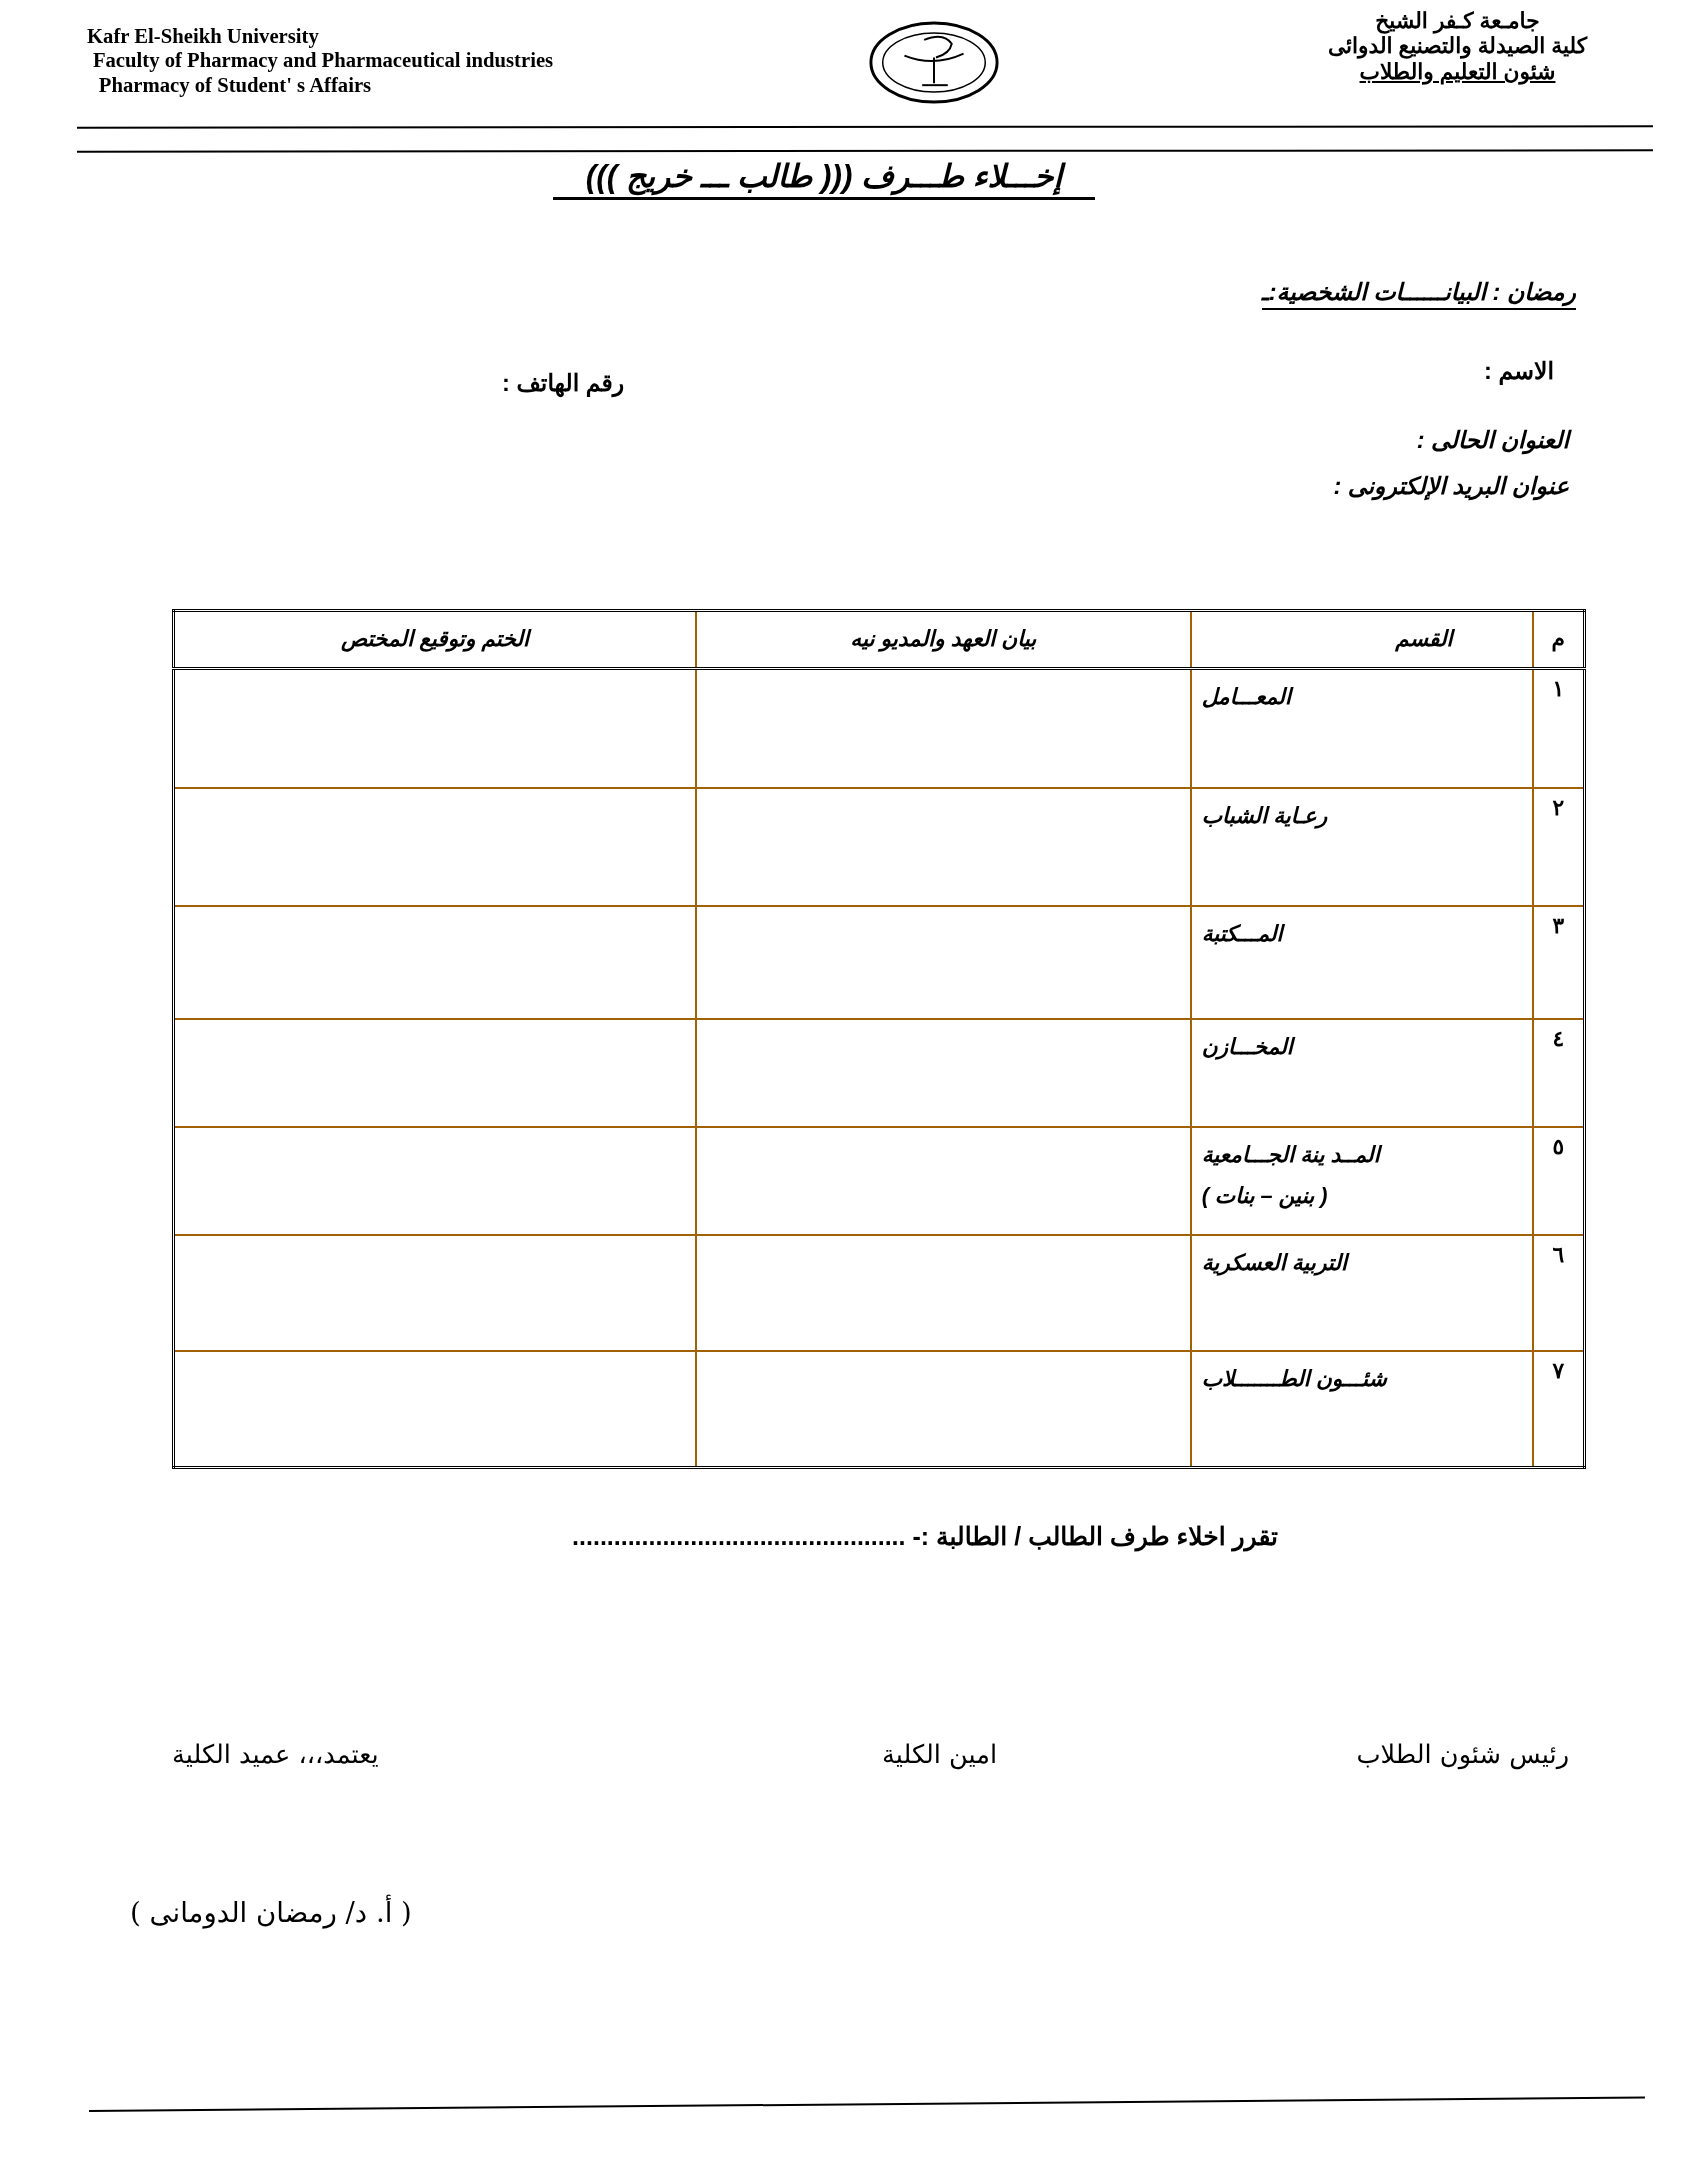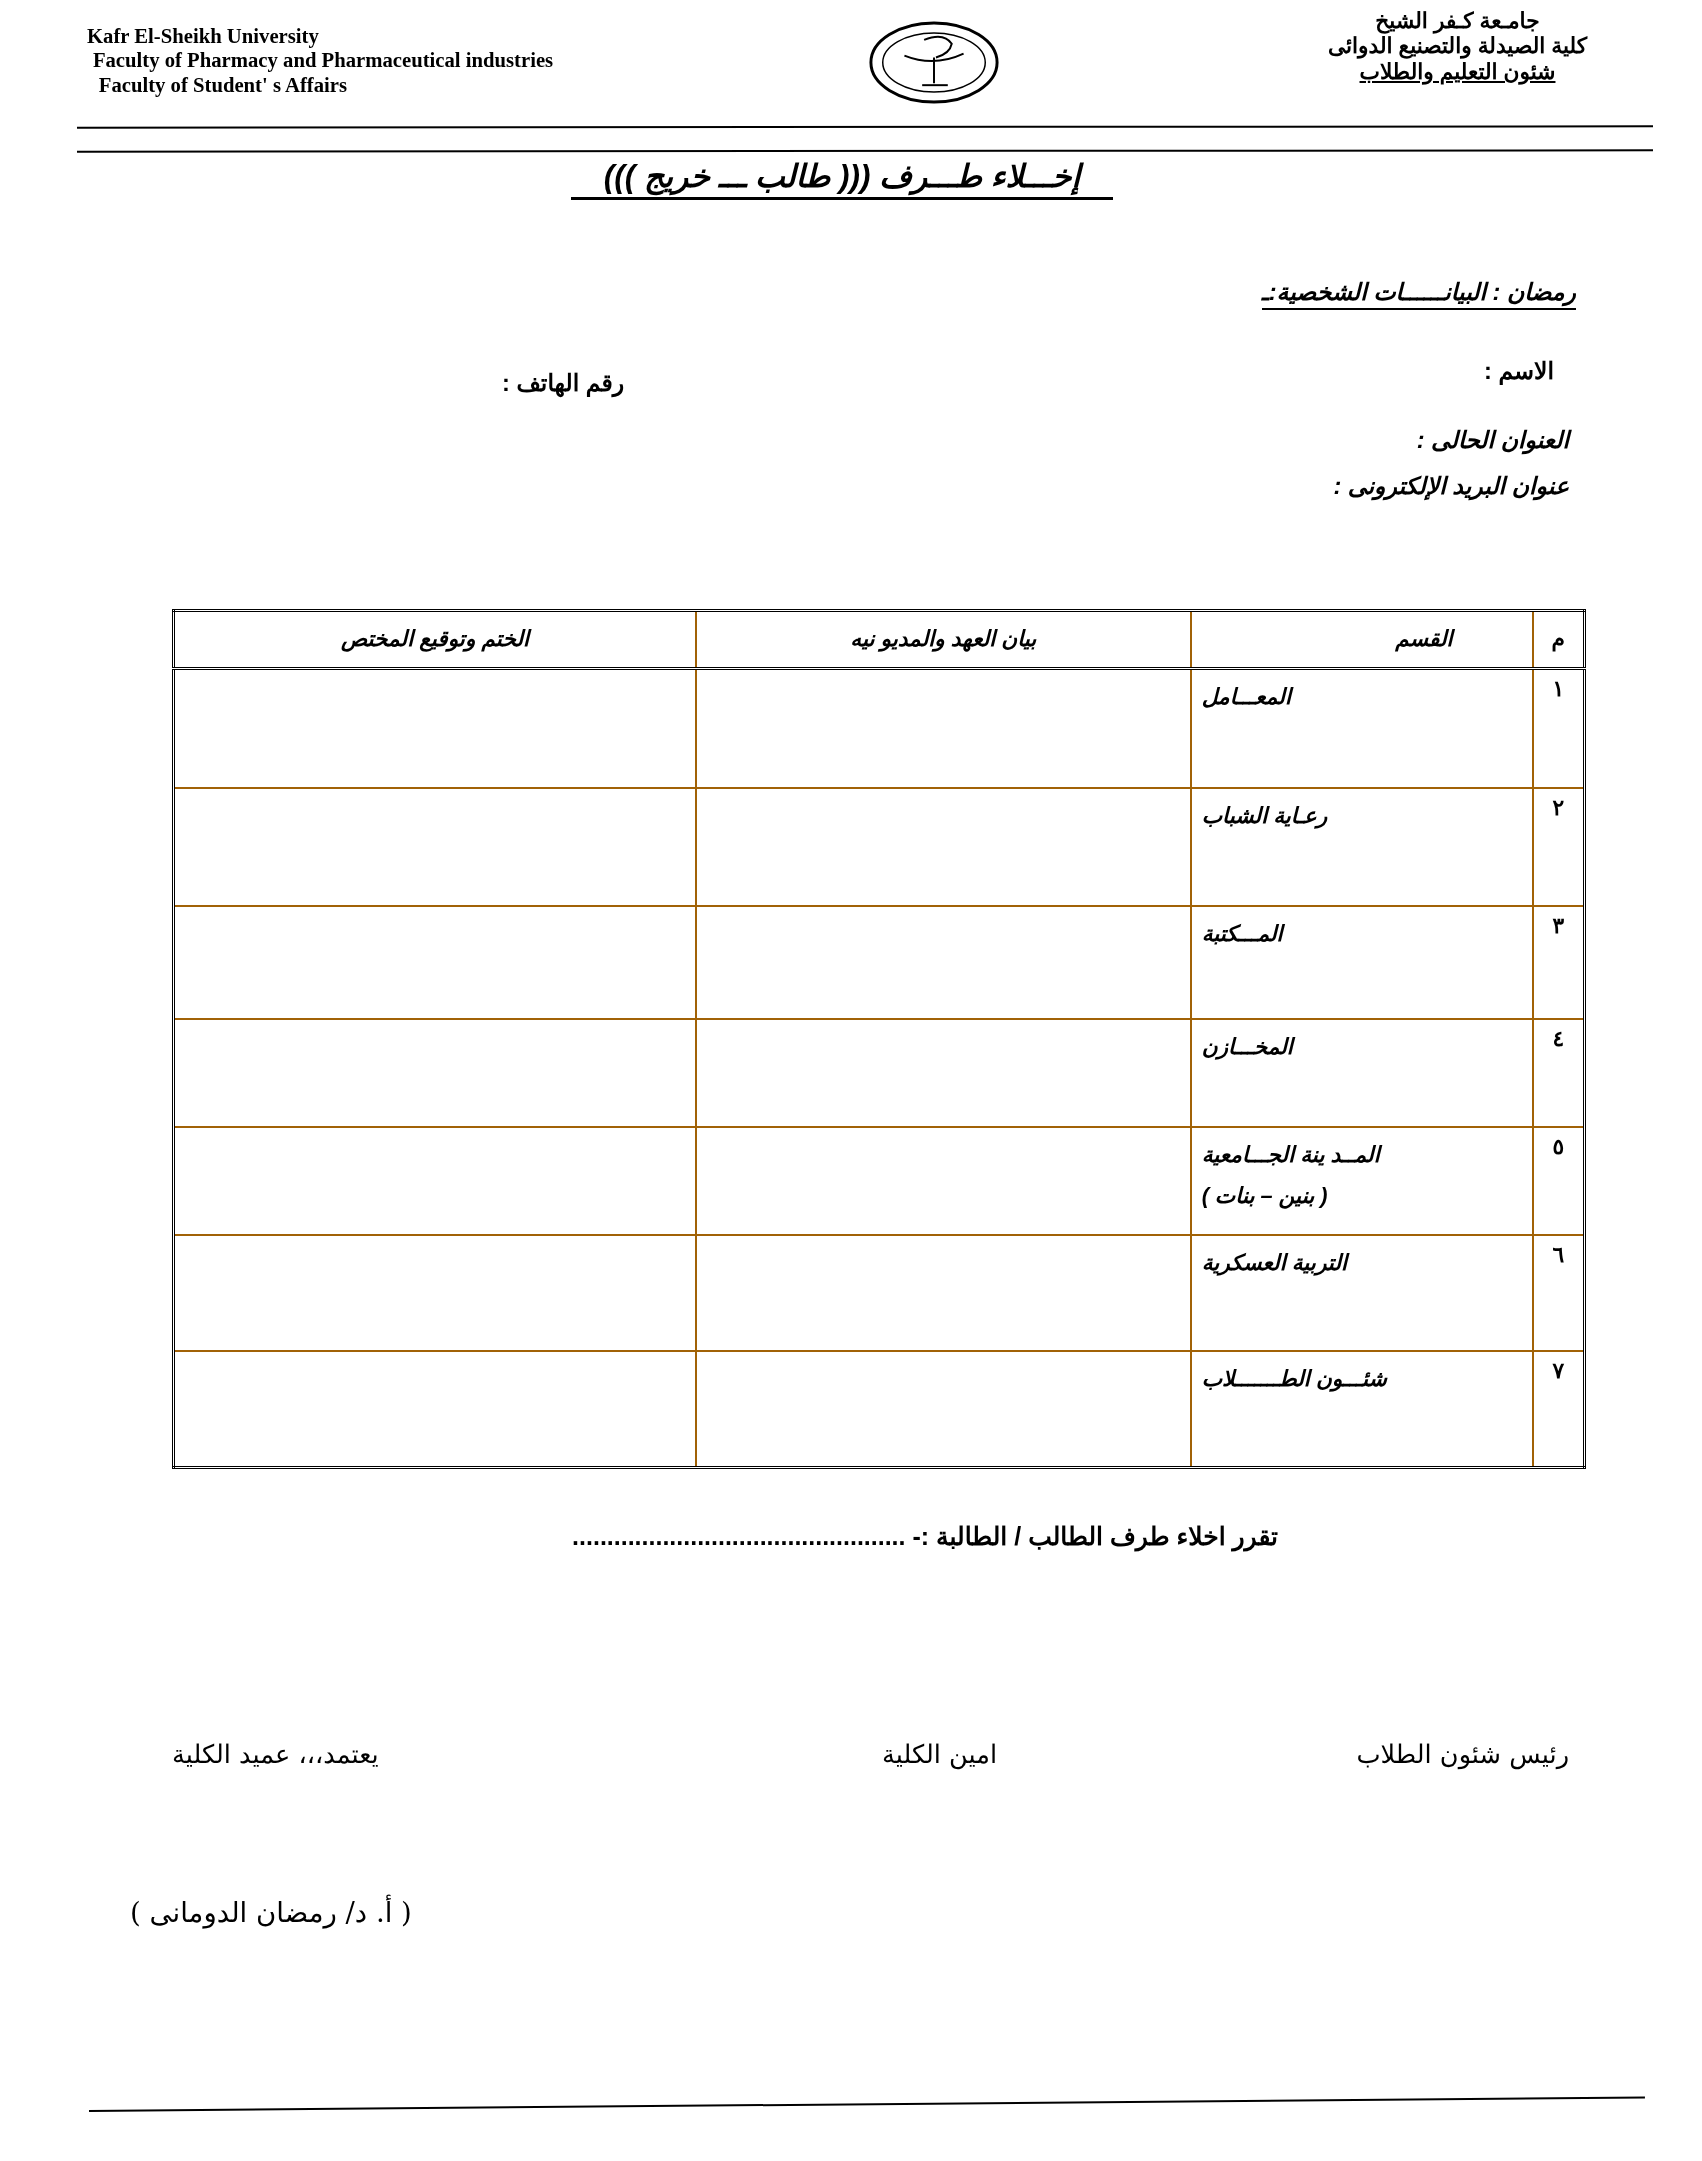--- a/index.html
+++ b/index.html
@@ -5,21 +5,21 @@
     html, body { margin: 0; padding: 0; background: #ffffff; }
     body { width: 1702px; height: 2161px; position: relative; overflow: hidden; color: #000; font-family: "Liberation Sans", sans-serif; }
     .abs { position: absolute; }
     .en-header { left: 87px; top: 23.6px; font-family: "Liberation Serif", serif; font-weight: bold; font-size: 20.7px; line-height: 24.6px; }
     .en-header div:nth-child(2) { padding-left: 5.9px; }
     .en-header div:nth-child(3) { padding-left: 11.8px; }
     .ar-header { right: 87px; top: 7.9px; direction: rtl; text-align: center; font-weight: bold; font-size: 21.7px; line-height: 25.6px; width: 315px; }
     .ar-header div:nth-child(3) { text-decoration: underline; }
     .logo { left: 865px; top: 17.7px; width: 138px; height: 89px; }
     .rule { left: 77px; height: 2px; background: #000; width: 1576px; transform: rotate(-0.05deg); }
-    .title { left: 571px; top: 158px; width: 542px; direction: rtl; text-align: center; font-weight: bold; font-style: italic; font-size: 31.5px; border-bottom: 3px solid #000; padding-bottom: 2px; }
+    .title { left: 553px; top: 158px; width: 542px; direction: rtl; text-align: center; font-weight: bold; font-style: italic; font-size: 31.5px; border-bottom: 3px solid #000; padding-bottom: 2px; }
     .section { right: 126px; top: 278px; direction: rtl; font-weight: bold; font-style: italic; font-size: 23.6px; border-bottom: 2px solid #000; padding-bottom: 2px; }
     .field { direction: rtl; font-weight: bold; font-size: 23.6px; }
     .field.italic { font-style: italic; }
     table.clear { position: absolute; left: 172px; top: 609px; width: 1414px; border-collapse: collapse; direction: rtl; border: 3px double #000; }
     table.clear th, table.clear td { border: 2px solid #a16207; vertical-align: top; padding: 5.9px 9.9px; font-weight: bold; font-style: italic; font-size: 21.7px; }
     table.clear th { height: 43px; vertical-align: middle; text-align: center; border-bottom: 3px double #000; }
     table.clear th.num, table.clear td.num { width: 29.6px; text-align: center; font-style: normal; font-size: 21.7px; }
     table.clear th.dept { width: 251px; text-align: right; padding-right: 79px; margin-left: 20px; }
     table.clear th.stmt { width: 473px; }
     table.clear td.dept { text-align: left; padding-right: 11.8px; line-height: 41px; }
@@ -28,21 +28,21 @@
     .sig { top: 1739px; direction: rtl; font-size: 25.6px; font-family: "DejaVu Serif", serif; }
     .dean-name { left: 130px; top: 1896px; direction: rtl; font-size: 27.6px; font-family: "DejaVu Serif", serif; }
     .footer-rule { left: 89px; top: 2110px; width: 1556px; height: 2px; background: #000; transform: rotate(-0.5deg); transform-origin: left center; }
   </style>
 </head>
 <body>
 
 <div class="abs en-header">
   <div>Kafr El-Sheikh University</div>
   <div>Faculty of Pharmacy and Pharmaceutical industries</div>
-  <div>Faculty of  Student' s Affairs</div>
+  <div>Pharmacy of  Student' s Affairs</div>
 </div>
 
 <div class="abs logo">
   <svg width="138" height="89" viewBox="0 0 140 90">
     <ellipse cx="70" cy="45" rx="64" ry="40" fill="none" stroke="#000" stroke-width="3"></ellipse>
     <ellipse cx="70" cy="45" rx="52" ry="30" fill="none" stroke="#000" stroke-width="1.5"></ellipse>
     <path d="M40 38 Q70 50 100 36" fill="none" stroke="#000" stroke-width="2"></path>
     <path d="M60 22 Q80 14 88 26 Q86 36 72 40" fill="none" stroke="#000" stroke-width="2"></path>
     <line x1="70" y1="40" x2="70" y2="66" stroke="#000" stroke-width="2"></line>
     <line x1="58" y1="68" x2="84" y2="68" stroke="#000" stroke-width="2"></line>

